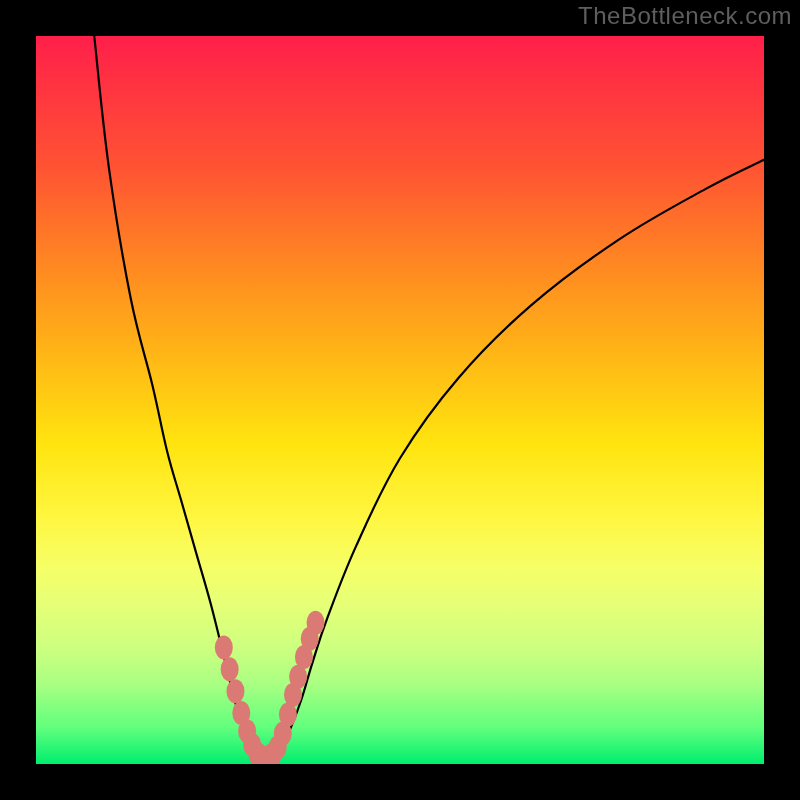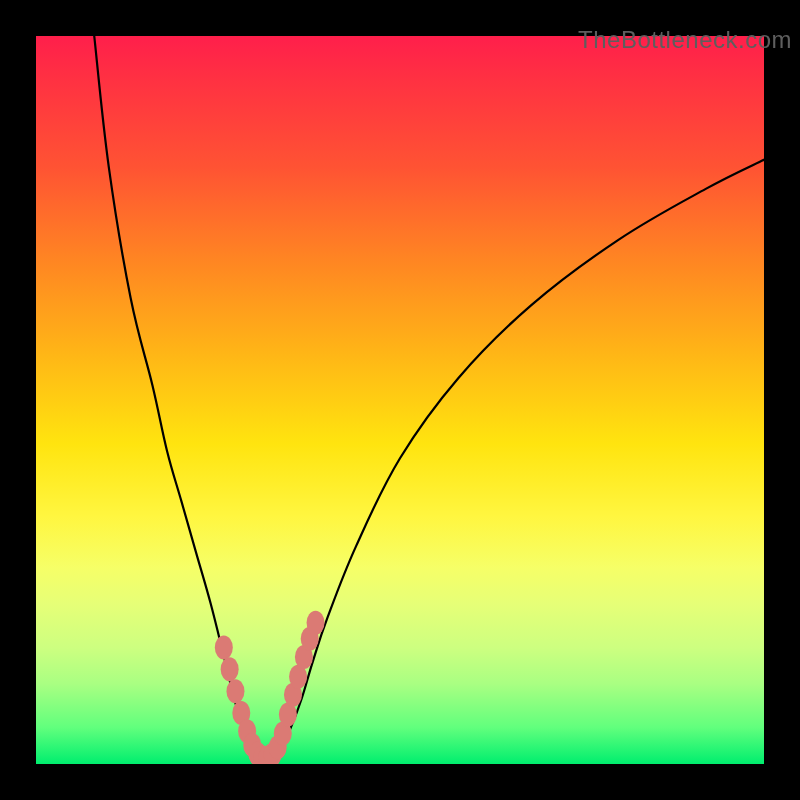--- a/index.html
+++ b/index.html
@@ -20,21 +20,20 @@
     position: absolute;
     top: 2px;
     right: 8px;
     font-family: Arial, Helvetica, sans-serif;
     font-size: 24px;
     font-weight: 500;
     color: #5e5e5e;
     letter-spacing: 0.5px;
     z-index: 10;
     user-select: none;
-    margin-top: 24px;
   }
   .plot-area {
     position: absolute;
     left: 36px;
     top: 36px;
     width: 728px;
     height: 728px;
     overflow: hidden;
   }
   .gradient {

